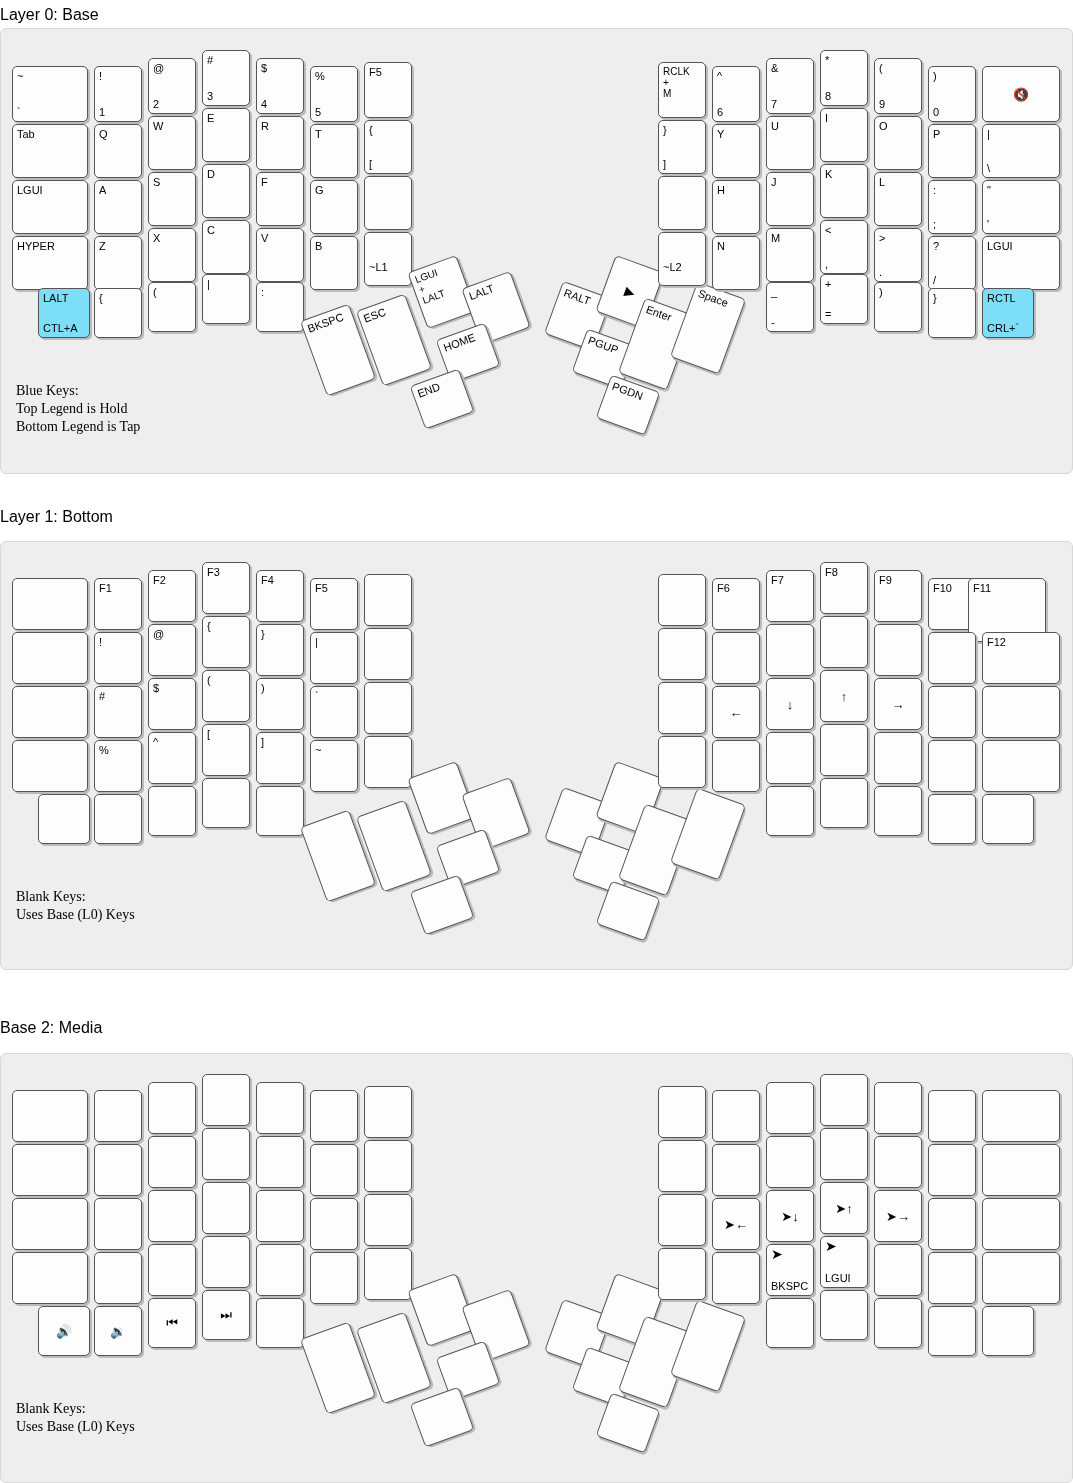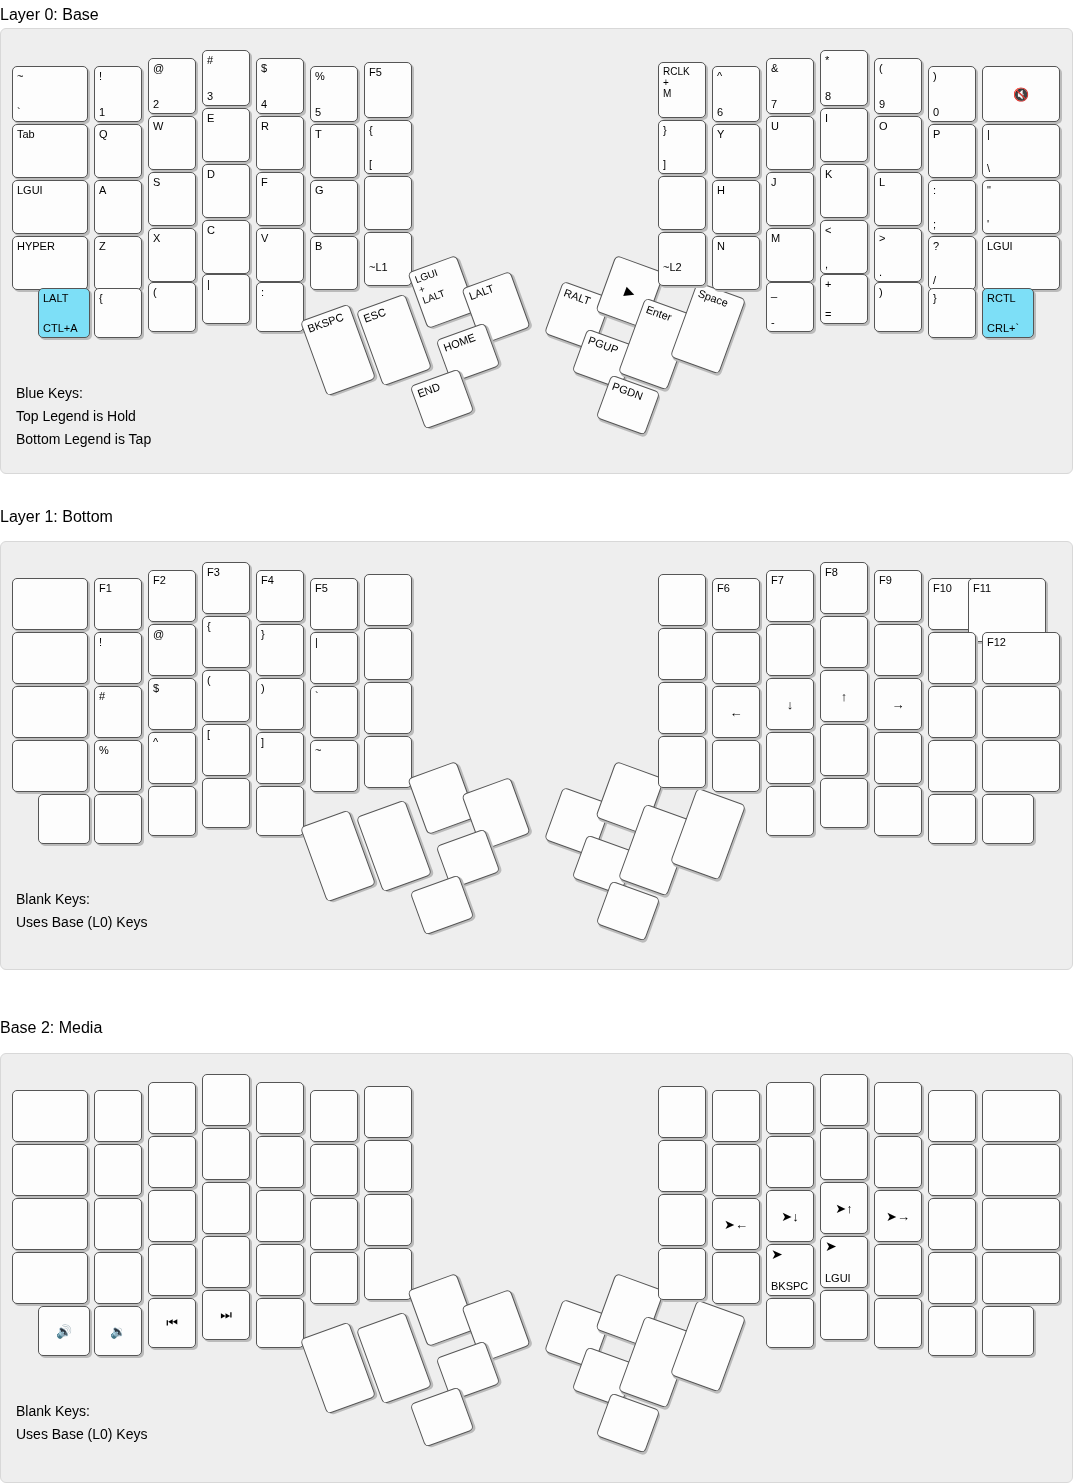--- a/index.html
+++ b/index.html
@@ -6,21 +6,21 @@
   body{font-family:"Liberation Sans", sans-serif;width:1073px;height:1483px;position:relative;overflow:hidden;}
   .layer-title{font-size:16px;color:#000;margin:0;padding:0;position:absolute;}
   .panel{position:absolute;background:#eeeeee;border:1px solid #d8d8d8;border-radius:6px;}
   .key{position:absolute;background:#fdfdfd;border:1px solid #555;border-radius:5px;box-sizing:border-box;
        box-shadow:2px 2px 0 #bbbbbb;}
   .key .lg{position:absolute;left:4px;font-size:11px;color:#000;line-height:12px;white-space:pre;}
   .key .t{top:3px;}
   .key .b{bottom:3px;}
   .key.blue{background:#7ddff7;}
   .key .ctr{position:absolute;left:0;right:0;top:50%;transform:translateY(-50%);text-align:center;font-size:13px;}
-  .note{position:absolute;font-size:14px;color:#000;line-height:23px;white-space:pre;}
+  .note{position:absolute;font-size:14px;color:#000;line-height:18px;white-space:pre;font-family:Liberation Serif, serif;}
   .rot{transform-origin:center center;}
   .glyph{font-size:15px;}
 </style>
 </head>
 <body>
 
 <div class="layer-title" style="left:0px;top:6px;">Layer 0: Base</div>
 <div class="panel" style="left:0px;top:28px;width:1071px;height:444px;"></div>
 
 <div class="key" style="left:12px;top:66px;width:76px;height:56px;">

